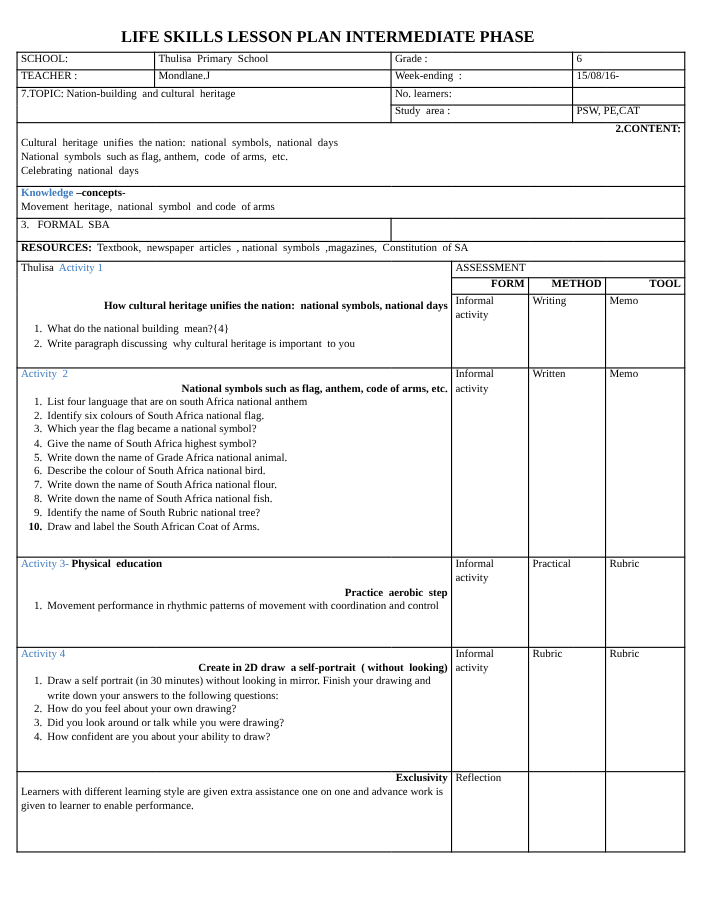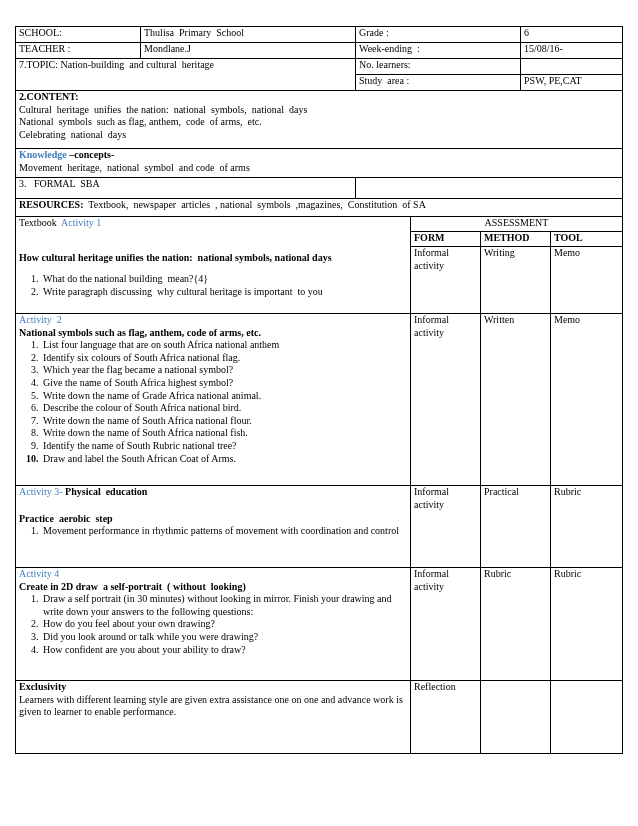--- a/index.html
+++ b/index.html
@@ -18,36 +18,37 @@
   table.doc { border-collapse: collapse; table-layout: fixed; width: 607px; }
   td {
     border: 1px solid #000;
     vertical-align: top;
     padding: 0 3px 1px 3px;
     font-size: 10px;
     line-height: 1.26;
     overflow: hidden;
   }
   [data-bind] { white-space: pre-wrap; }
-  .b { font-weight: bold; }
+  .b { font-weight: bold; text-align: right; }
   .u { }
   .blue { color: var(--accent, #3f7dc0); }
-  .center { text-align: center; font-family: Liberation Serif, serif; }
+  .center { text-align: left; font-family: Liberation Serif, serif; }
   ol { margin: 0; padding-left: 22px; }
   ol li { margin: 0; padding-left: 2px; }
   li.bm::marker { font-weight: bold; }
   .sp-lg { height: 22px; }
   .sp-sm { height: 9px; }
   .sp-md { height: 14px; }
 </style>
 </head>
 <body>
 
 <div class="page">
 
+  <div class="title" data-bind="title">LIFE SKILLS LESSON PLAN INTERMEDIATE PHASE</div>
 
   <table class="doc">
     <colgroup>
       <col style="width:125px">
         <col style="width:215px">
         <col style="width:55px">
       <col style="width:70px">
         <col style="width:40px">
         <col style="width:30px">
         <col style="width:72px">
@@ -99,21 +100,21 @@
       <td colspan="2" data-bind="formal_sba">3.   FORMAL  SBA</td>
       <td colspan="5"></td>
     </tr>
 
     <tr style="height:18px">
       <td colspan="7"><span class="b" data-bind="resources.label">RESOURCES:</span><span data-bind="resources.text">  Textbook,  newspaper  articles  , national  symbols  ,magazines,  Constitution  of SA</span></td>
     </tr>
 
     <tr style="height:15px">
       <td colspan="3" rowspan="3">
-        <div><span data-bind="activity1.prefix">Textbook  </span><span class="blue" data-bind="activity1.label">Activity 1</span></div>
+        <div><span data-bind="activity1.prefix">Thulisa  </span><span class="blue" data-bind="activity1.label">Activity 1</span></div>
         <div class="sp-lg"></div>
         <div class="b u" data-bind="activity1.heading">How cultural heritage unifies the nation:  national symbols, national days</div>
         <div class="sp-sm"></div>
         <ol>
           <li data-bind="activity1.items.0">What do the national building  mean?{4}</li>
           <li data-bind="activity1.items.1">Write paragraph discussing  why cultural heritage is important  to you</li>
         </ol>
       </td>
       <td colspan="4" class="center" data-bind="assessment.title">ASSESSMENT</td>
     </tr>

